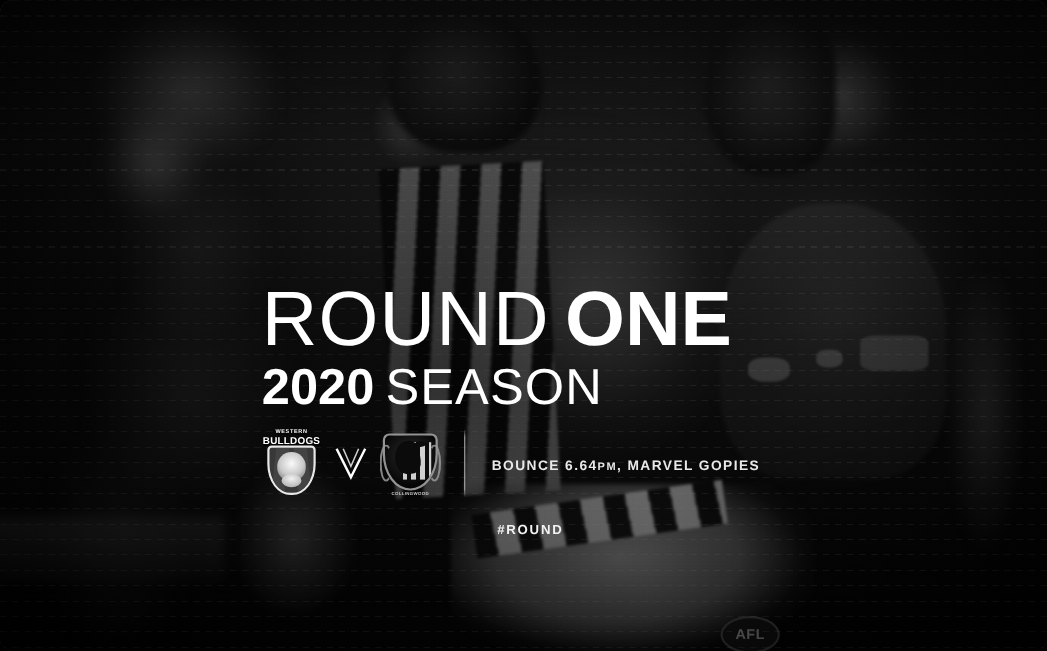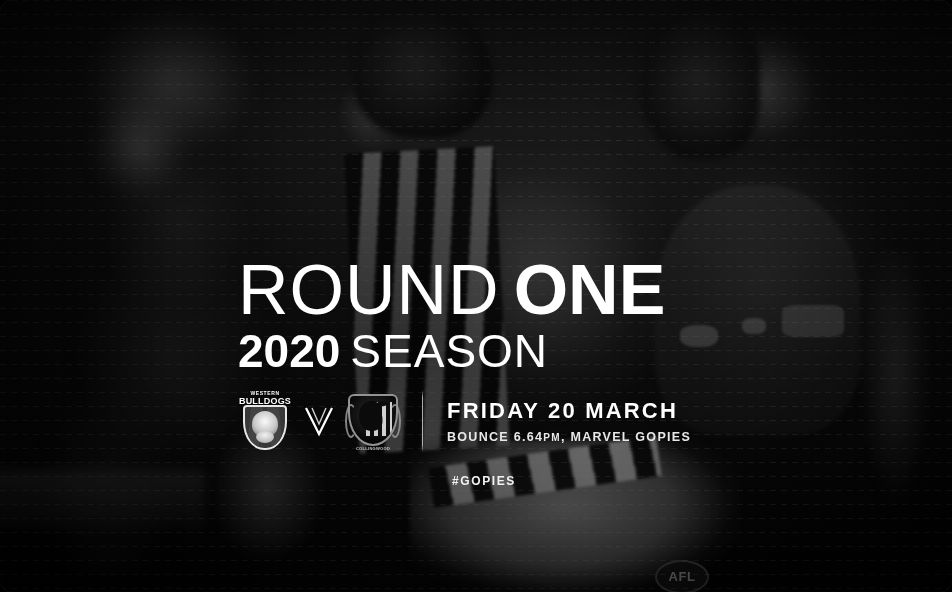--- a/index.html
+++ b/index.html
@@ -383,22 +383,21 @@
           <span class="cw-magpie"></span>
         </div>
         <span class="cw-laurel-l"></span>
         <span class="cw-laurel-r"></span>
         <span class="cw-banner">COLLINGWOOD</span>
       </div>
 
       <div class="divider"></div>
 
       <div class="details">
-        <div class="match-date">FRIDAY 20 MARCH</div>
         <div class="match-venue"><span>BOUNCE 6.64</span><span class="pm">PM</span><span>, MARVEL GOPIES</span></div>
       </div>
 
     </div>
 
-    <div class="hashtag">#GOPIES</div>
+    <div class="hashtag">#ROUND</div>
 
   </div>
 </div>
 
 </body></html>

